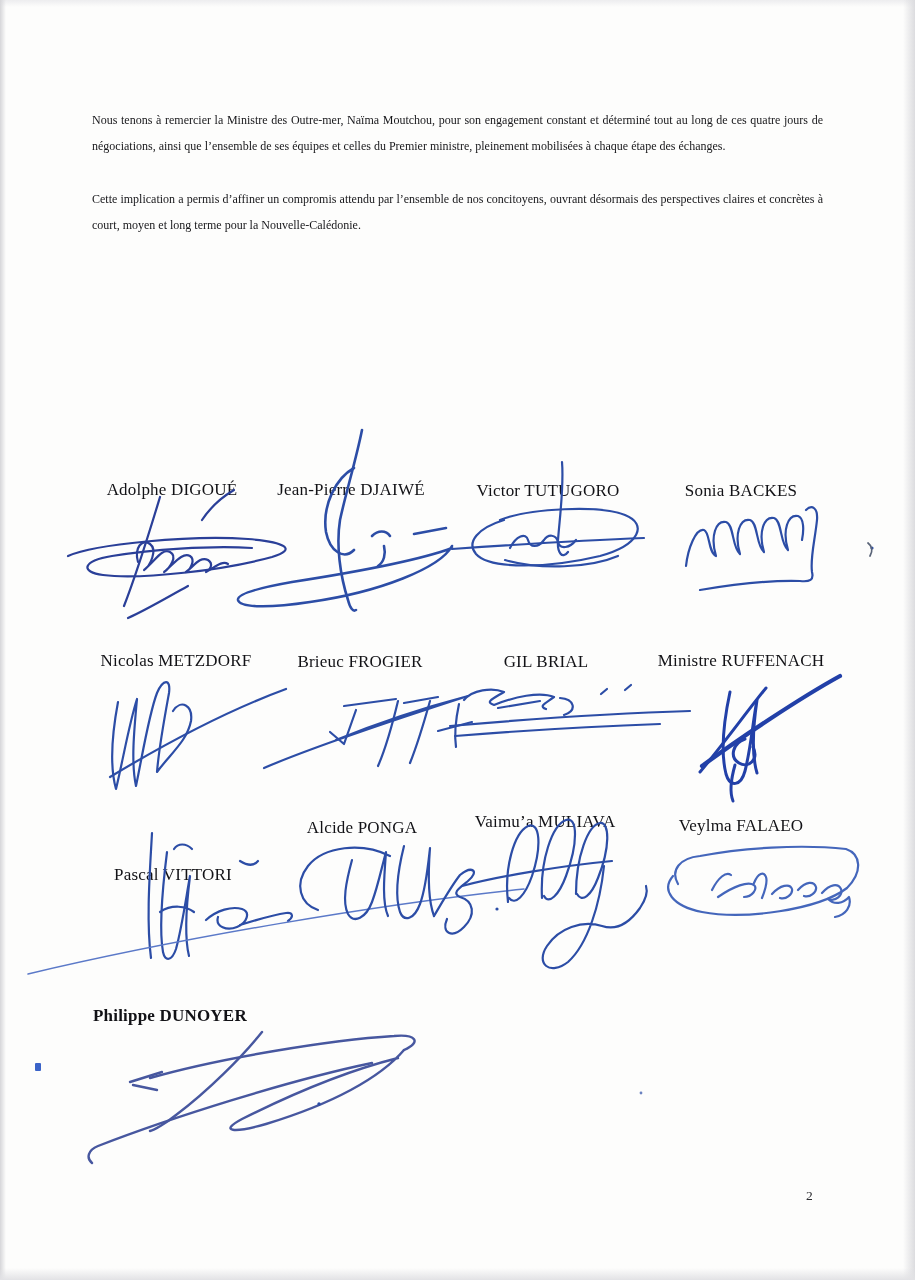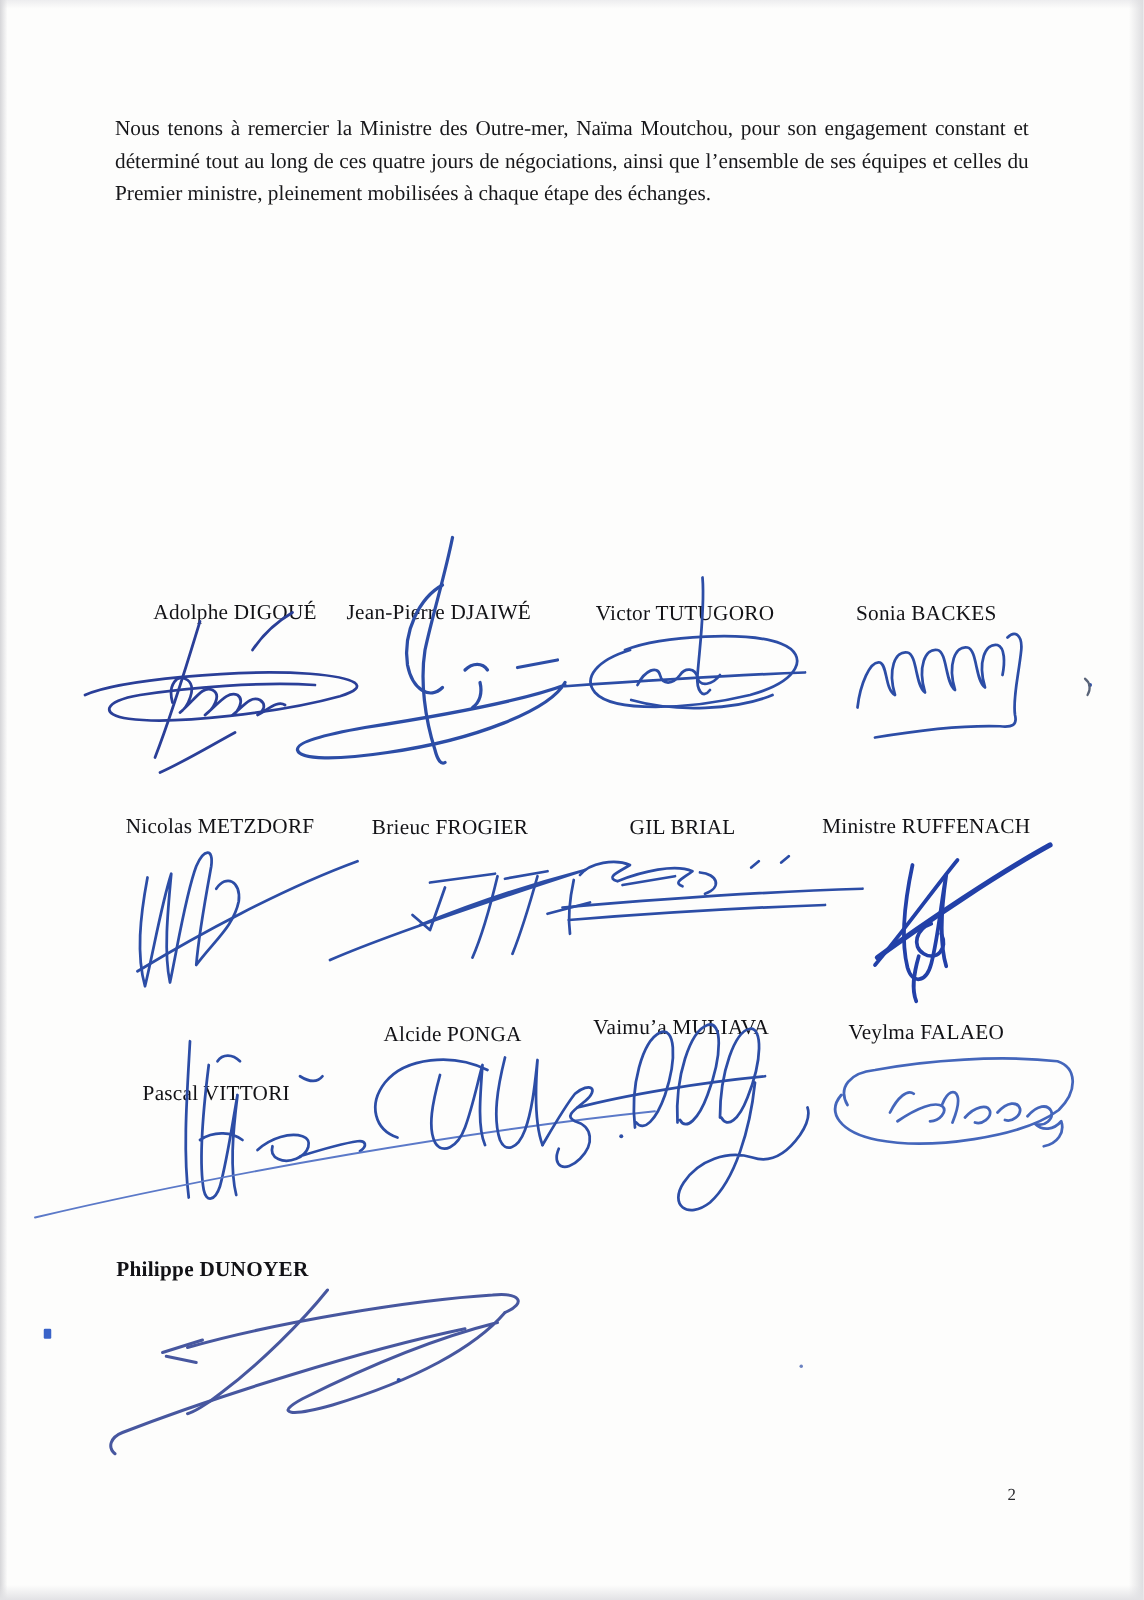--- a/index.html
+++ b/index.html
@@ -11,22 +11,22 @@
     font-family:"Liberation Serif","DejaVu Serif",serif;
   }
   
   .edge{position:absolute;pointer-events:none;}
   .edge-left{left:0;top:0;bottom:0;width:6px;background:linear-gradient(90deg,#d6d6d9,rgba(214,214,217,0));}
   .edge-right{right:0;top:0;bottom:0;width:12px;background:linear-gradient(270deg,#dcdcdf,rgba(220,220,223,0));}
   .edge-bottom{left:0;right:0;bottom:0;height:12px;background:linear-gradient(0deg,#e2e2e5,rgba(226,226,229,0));}
   .edge-top{left:0;right:0;top:0;height:7px;background:linear-gradient(180deg,#ededef,rgba(237,237,239,0));}
 
   .textblock{
-    position:absolute;left:92px;top:90px;width:731px;
-    font-size:17px;line-height:26px;color:var(--body-text,#17171a);
+    position:absolute;left:92px;top:107px;width:731px;
+    font-size:12px;line-height:26px;color:var(--body-text,#17171a);
     text-align:justify;
   }
   .textblock p{margin:0 0 27px 0;}
 
   .sig-name{
     position:absolute;
     font-size:17px;line-height:20px;color:#121216;
     white-space:nowrap;transform:translateX(-50%);
     letter-spacing:0.2px;
   }
@@ -56,23 +56,24 @@
 
 <div class="page">
 
   <div class="edge edge-top"></div>
   <div class="edge edge-left"></div>
   <div class="edge edge-right"></div>
   <div class="edge edge-bottom"></div>
 
   <div class="textblock">
     <p>Nous tenons à remercier la Ministre des Outre-mer, Naïma Moutchou, pour son engagement constant et déterminé tout au long de ces quatre jours de négociations, ainsi que l’ensemble de ses équipes et celles du Premier ministre, pleinement mobilisées à chaque étape des échanges.</p>
+    <p>Cette implication a permis d’affiner un compromis attendu par l’ensemble de nos concitoyens, ouvrant désormais des perspectives claires et concrètes à court, moyen et long terme pour la Nouvelle-Calédonie.</p>
   </div>
 
-  <div class="sig-name" style="left:188px;top:480px;">Adolphe DIGOUÉ</div>
+  <div class="sig-name" style="left:172px;top:480px;">Adolphe DIGOUÉ</div>
   <div class="sig-name" style="left:351px;top:480px;">Jean-Pierre DJAIWÉ</div>
   <div class="sig-name" style="left:548px;top:481px;">Victor TUTUGORO</div>
   <div class="sig-name" style="left:741px;top:481px;">Sonia BACKES</div>
   <div class="sig-name" style="left:176px;top:651px;">Nicolas METZDORF</div>
   <div class="sig-name" style="left:360px;top:652px;">Brieuc FROGIER</div>
   <div class="sig-name" style="left:546px;top:652px;">GIL BRIAL</div>
   <div class="sig-name" style="left:741px;top:651px;">Ministre RUFFENACH</div>
   <div class="sig-name" style="left:173px;top:865px;">Pascal VITTORI</div>
   <div class="sig-name" style="left:362px;top:818px;">Alcide PONGA</div>
   <div class="sig-name" style="left:545px;top:812px;">Vaimu’a MULIAVA</div>

